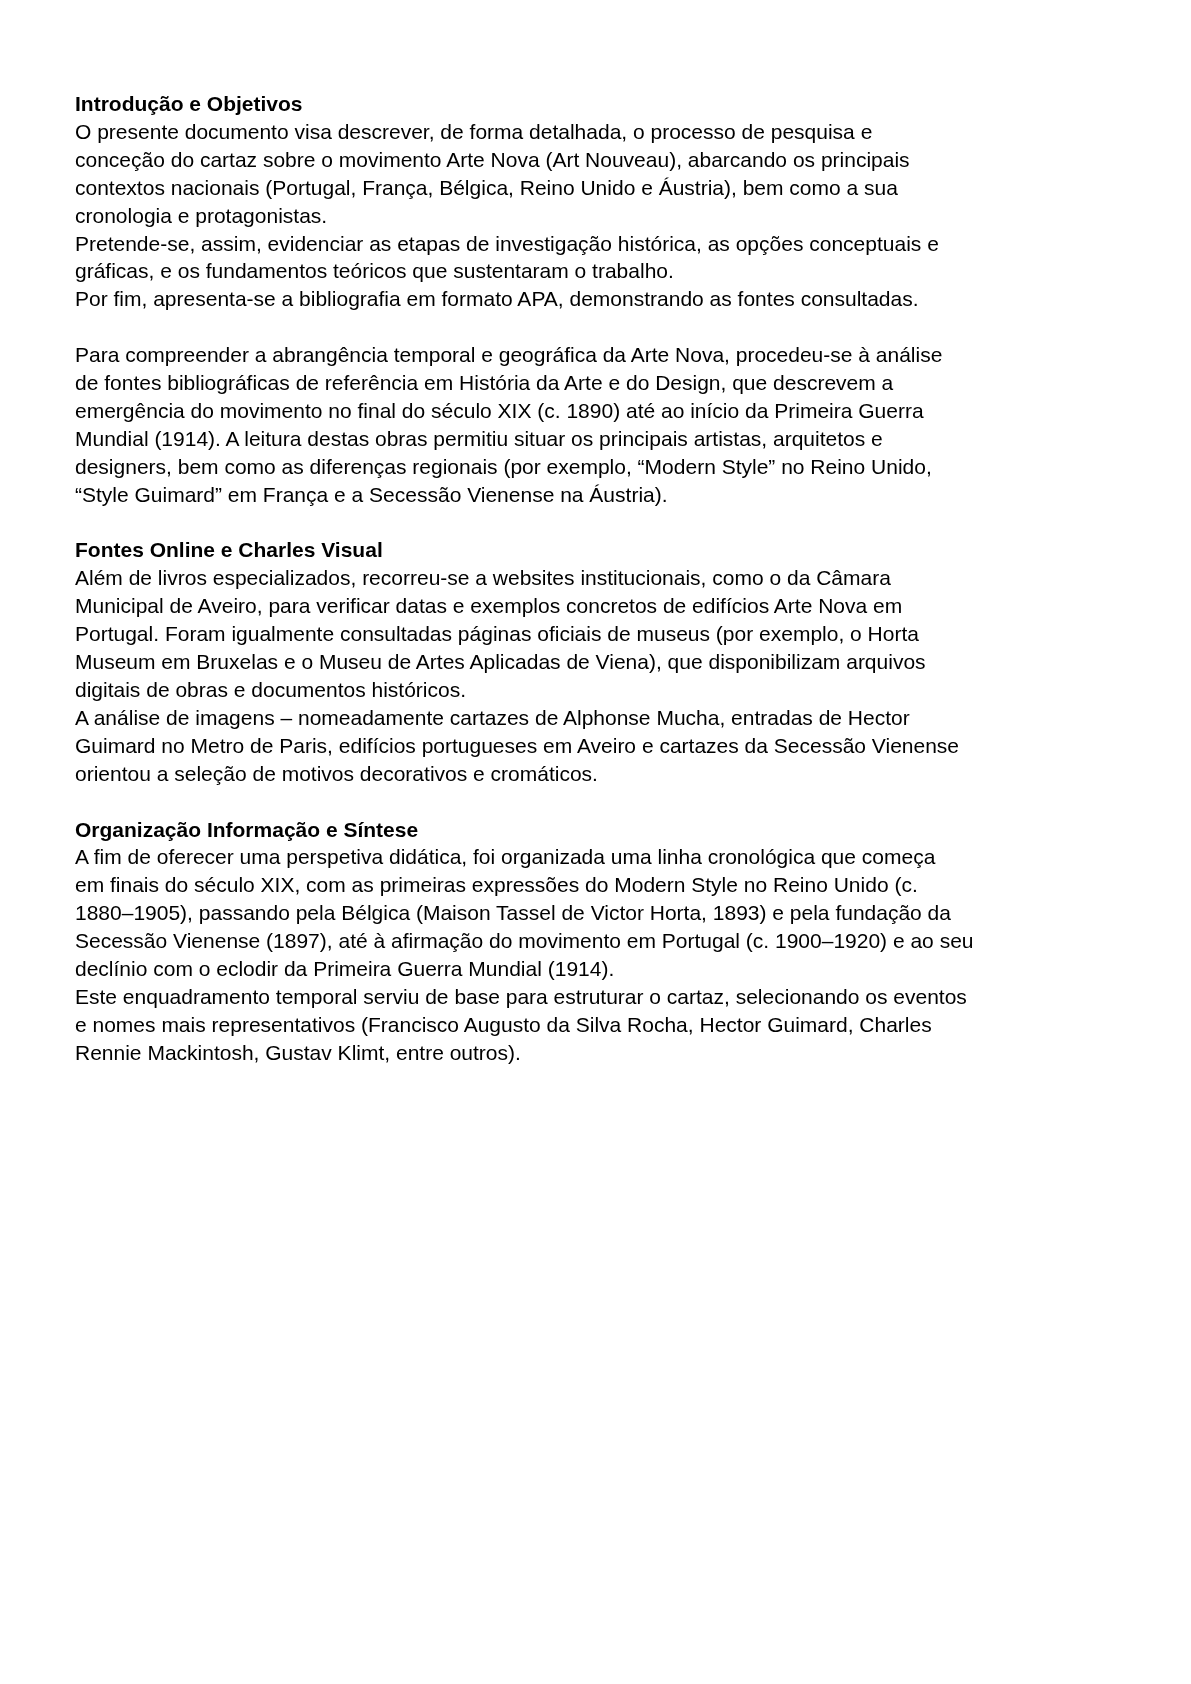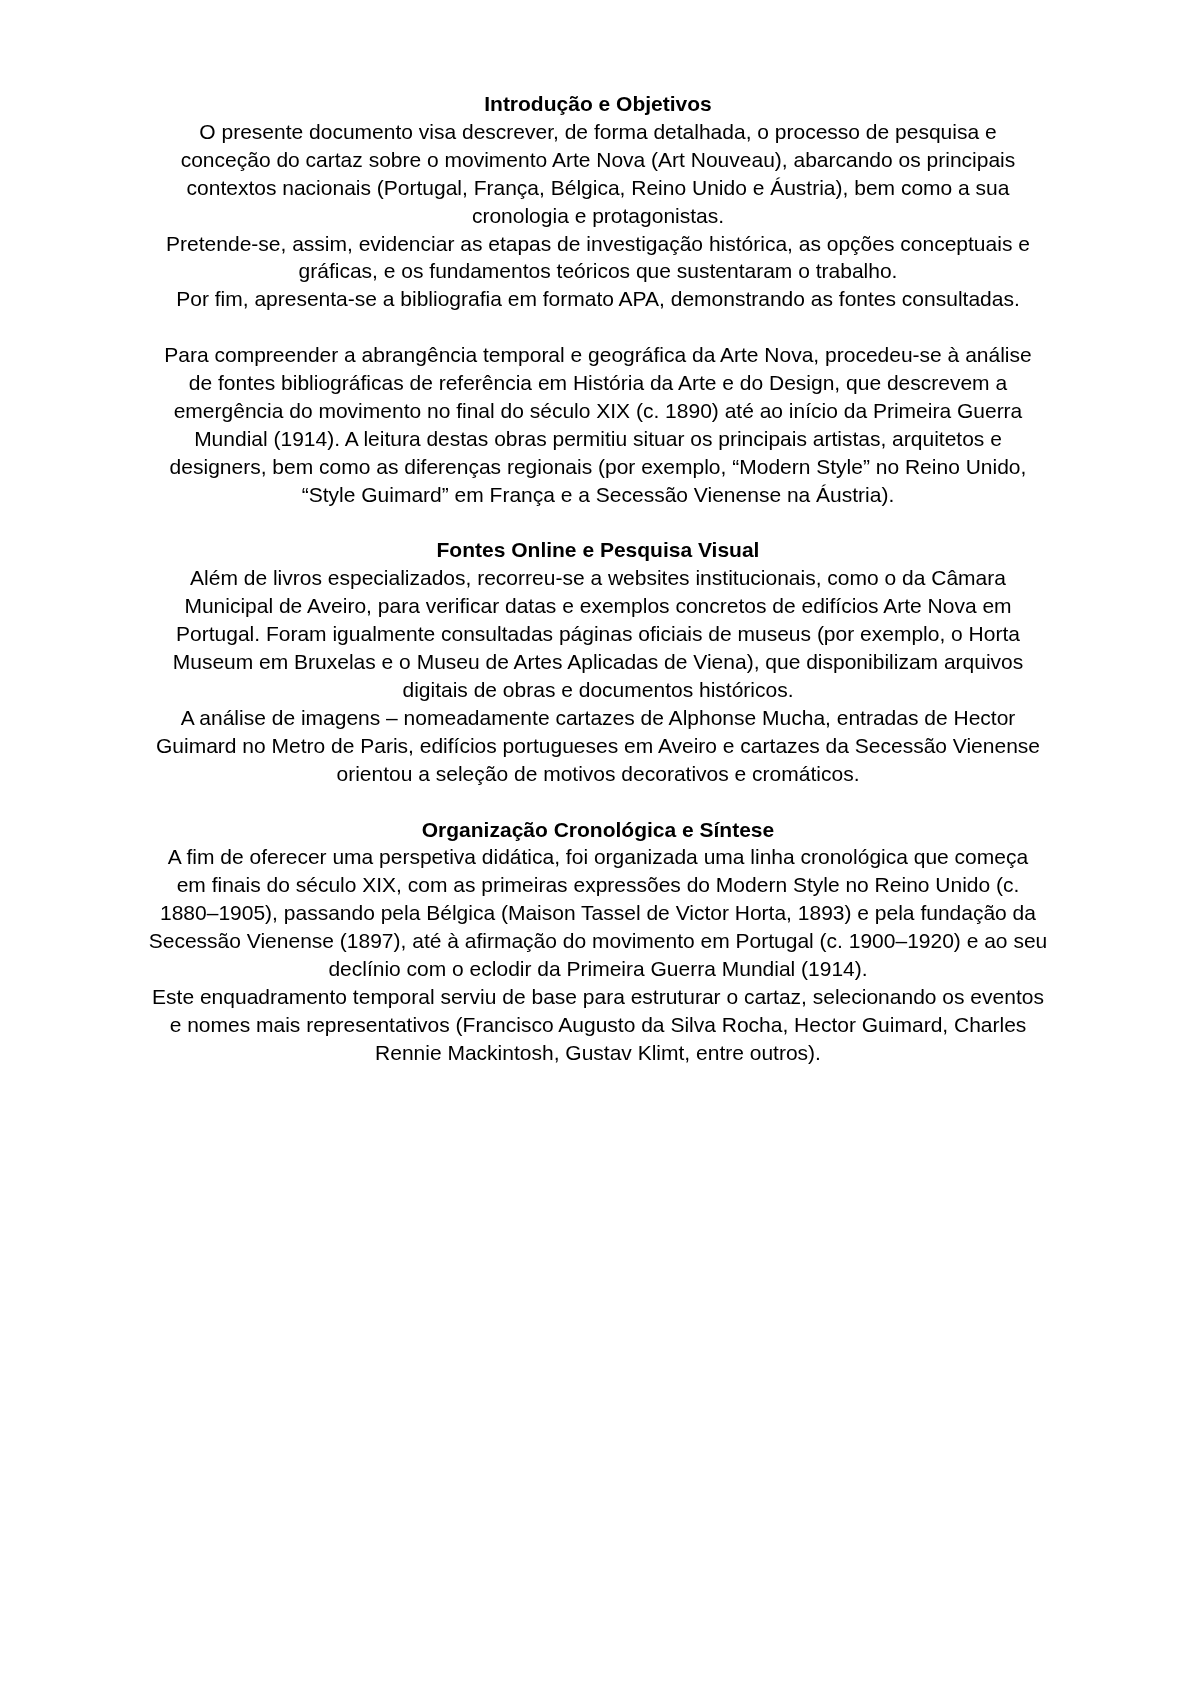--- a/index.html
+++ b/index.html
@@ -19,21 +19,20 @@
     height: 1684px;
     background: #ffffff;
     padding: 90px 70px 0 75px;
     font-family: "Liberation Sans", "DejaVu Sans", sans-serif;
     font-size: 21px;
     line-height: 27.9px;
     color: #000000;
   }
   .section {
     margin: 0 0 27.9px 0;
-    text-align: center;
   }
   .section:last-child {
     margin-bottom: 0;
   }
   .section-heading {
     font-weight: bold;
     white-space: pre;
   }
   .section-body {
     font-weight: normal;
@@ -59,33 +58,33 @@
   <div class="section">
     <div class="section-body">Para compreender a abrangência temporal e geográfica da Arte Nova, procedeu-se à análise
 de fontes bibliográficas de referência em História da Arte e do Design, que descrevem a
 emergência do movimento no final do século XIX (c. 1890) até ao início da Primeira Guerra
 Mundial (1914). A leitura destas obras permitiu situar os principais artistas, arquitetos e
 designers, bem como as diferenças regionais (por exemplo, “Modern Style” no Reino Unido,
 “Style Guimard” em França e a Secessão Vienense na Áustria).</div>
   </div>
 
   <div class="section">
-    <div class="section-heading">Fontes Online e Pesquisa Visual</div>
+    <div class="section-heading">Fontes Online e Charles Visual</div>
     <div class="section-body">Além de livros especializados, recorreu-se a websites institucionais, como o da Câmara
 Municipal de Aveiro, para verificar datas e exemplos concretos de edifícios Arte Nova em
 Portugal. Foram igualmente consultadas páginas oficiais de museus (por exemplo, o Horta
 Museum em Bruxelas e o Museu de Artes Aplicadas de Viena), que disponibilizam arquivos
 digitais de obras e documentos históricos.
 A análise de imagens – nomeadamente cartazes de Alphonse Mucha, entradas de Hector
 Guimard no Metro de Paris, edifícios portugueses em Aveiro e cartazes da Secessão Vienense
 orientou a seleção de motivos decorativos e cromáticos.</div>
   </div>
 
   <div class="section">
-    <div class="section-heading">Organização Cronológica e Síntese</div>
+    <div class="section-heading">Organização Informação e Síntese</div>
     <div class="section-body">A fim de oferecer uma perspetiva didática, foi organizada uma linha cronológica que começa
 em finais do século XIX, com as primeiras expressões do Modern Style no Reino Unido (c.
 1880–1905), passando pela Bélgica (Maison Tassel de Victor Horta, 1893) e pela fundação da
 Secessão Vienense (1897), até à afirmação do movimento em Portugal (c. 1900–1920) e ao seu
 declínio com o eclodir da Primeira Guerra Mundial (1914).
 Este enquadramento temporal serviu de base para estruturar o cartaz, selecionando os eventos
 e nomes mais representativos (Francisco Augusto da Silva Rocha, Hector Guimard, Charles
 Rennie Mackintosh, Gustav Klimt, entre outros).</div>
   </div>
 

